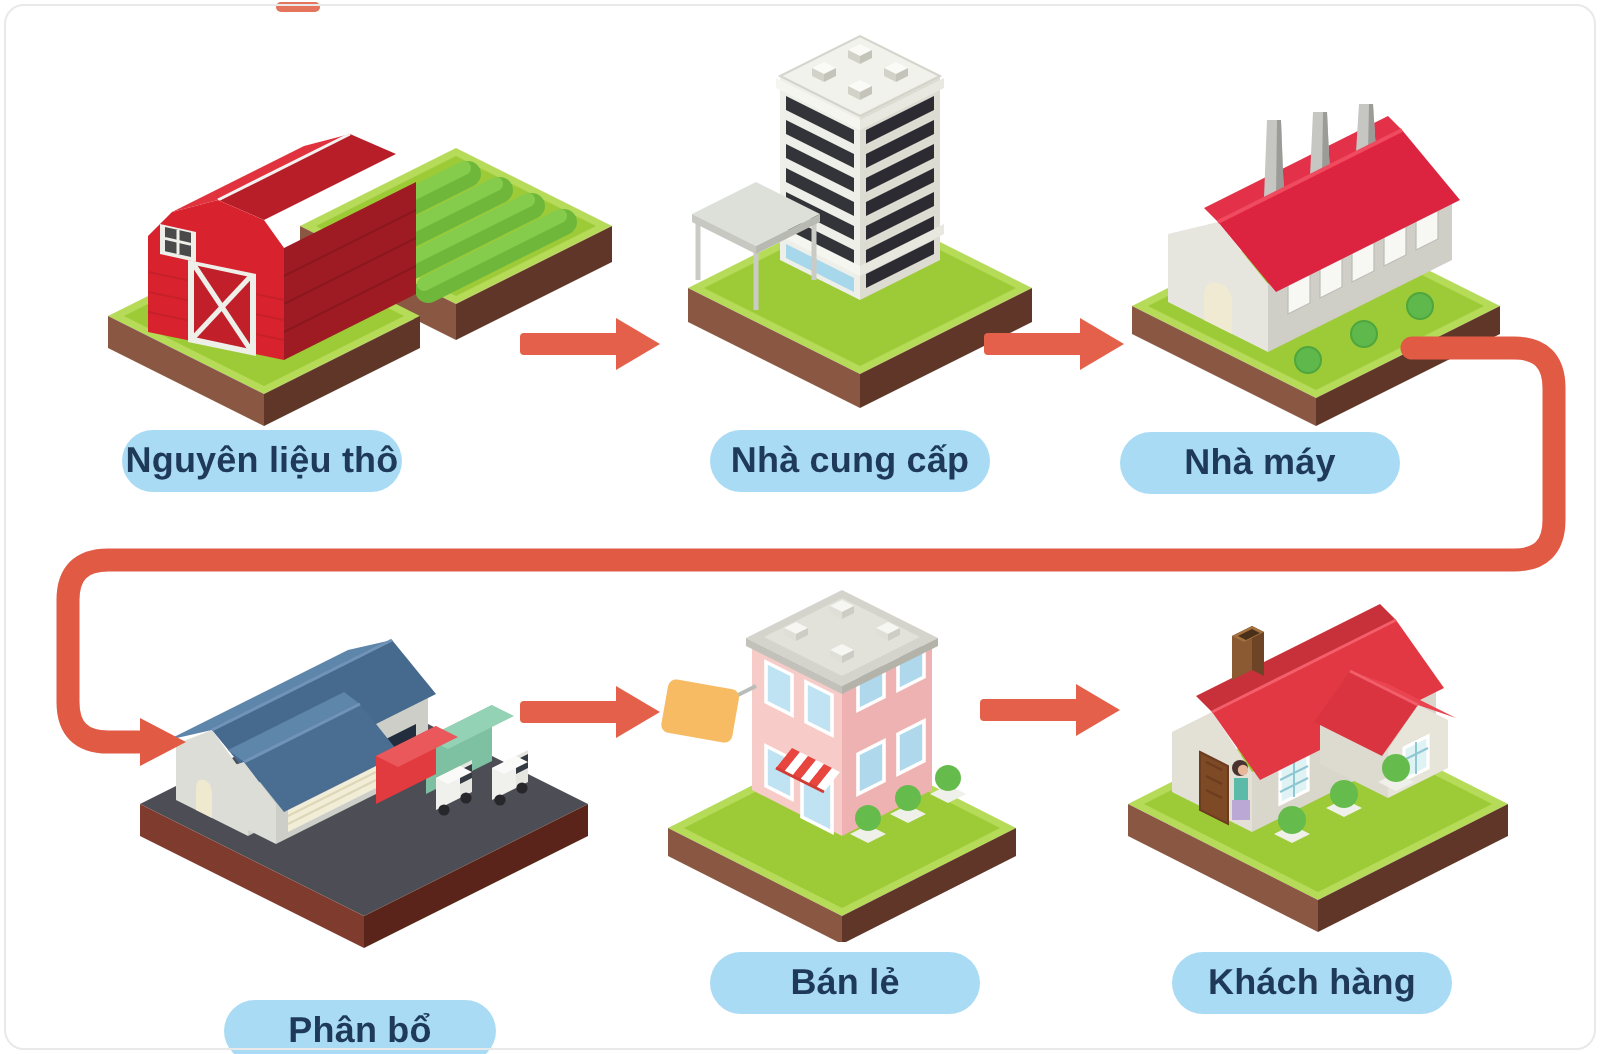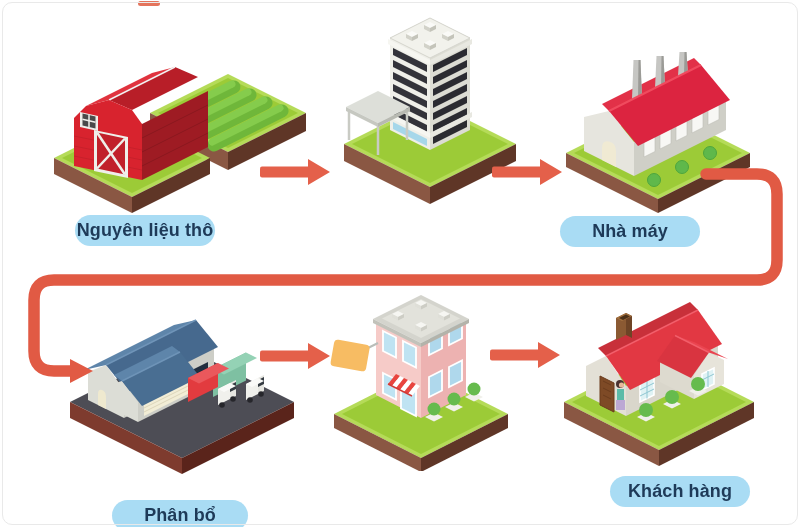--- a/index.html
+++ b/index.html
@@ -375,19 +375,21 @@
   </svg>
   <svg class="abs" style="left:490px;top:342px" width="70" height="26">
     <rect x="0" y="7.5" width="50" height="11" rx="2" fill="#E4604A"></rect>
       <polygon points="48,0 70,13 48,26" fill="#E4604A"></polygon>
   </svg>
   <svg class="abs" style="left:0;top:0" width="800" height="527">
     <path d="M706 174 H757 Q777 174 777 194 V260 Q777 280 757 280 H54 Q34 280 34 300 V351 Q34 371 54 371 H70" fill="none" stroke="#E15A44" stroke-width="11.5" stroke-linecap="round"></path>
     <polygon points="70,359 70,383 93,371" fill="#E15A44"></polygon>
   </svg>
 
-  <div class="pill abs" style="left:75px;top:215px;width:140px">Nguyên liệu thô</div>
+  <div class="pill abs" style="left:61px;top:215px;width:140px">Nguyên liệu thô</div>
+  <div class="pill abs" style="left:355px;top:215px;width:140px">Nhà cung cấp</div>
   <div class="pill abs" style="left:560px;top:216px;width:140px">Nhà máy</div>
   <div class="pill abs" style="left:112px;top:500px;width:136px">Phân bổ</div>
-  <div class="pill abs" style="left:610px;top:476px;width:140px">Khách hàng</div>
+  <div class="pill abs" style="left:355px;top:476px;width:135px">Bán lẻ</div>
+  <div class="pill abs" style="left:586px;top:476px;width:140px">Khách hàng</div>
 
   <div class="frame"></div>
 </div>
 
 </body></html>

